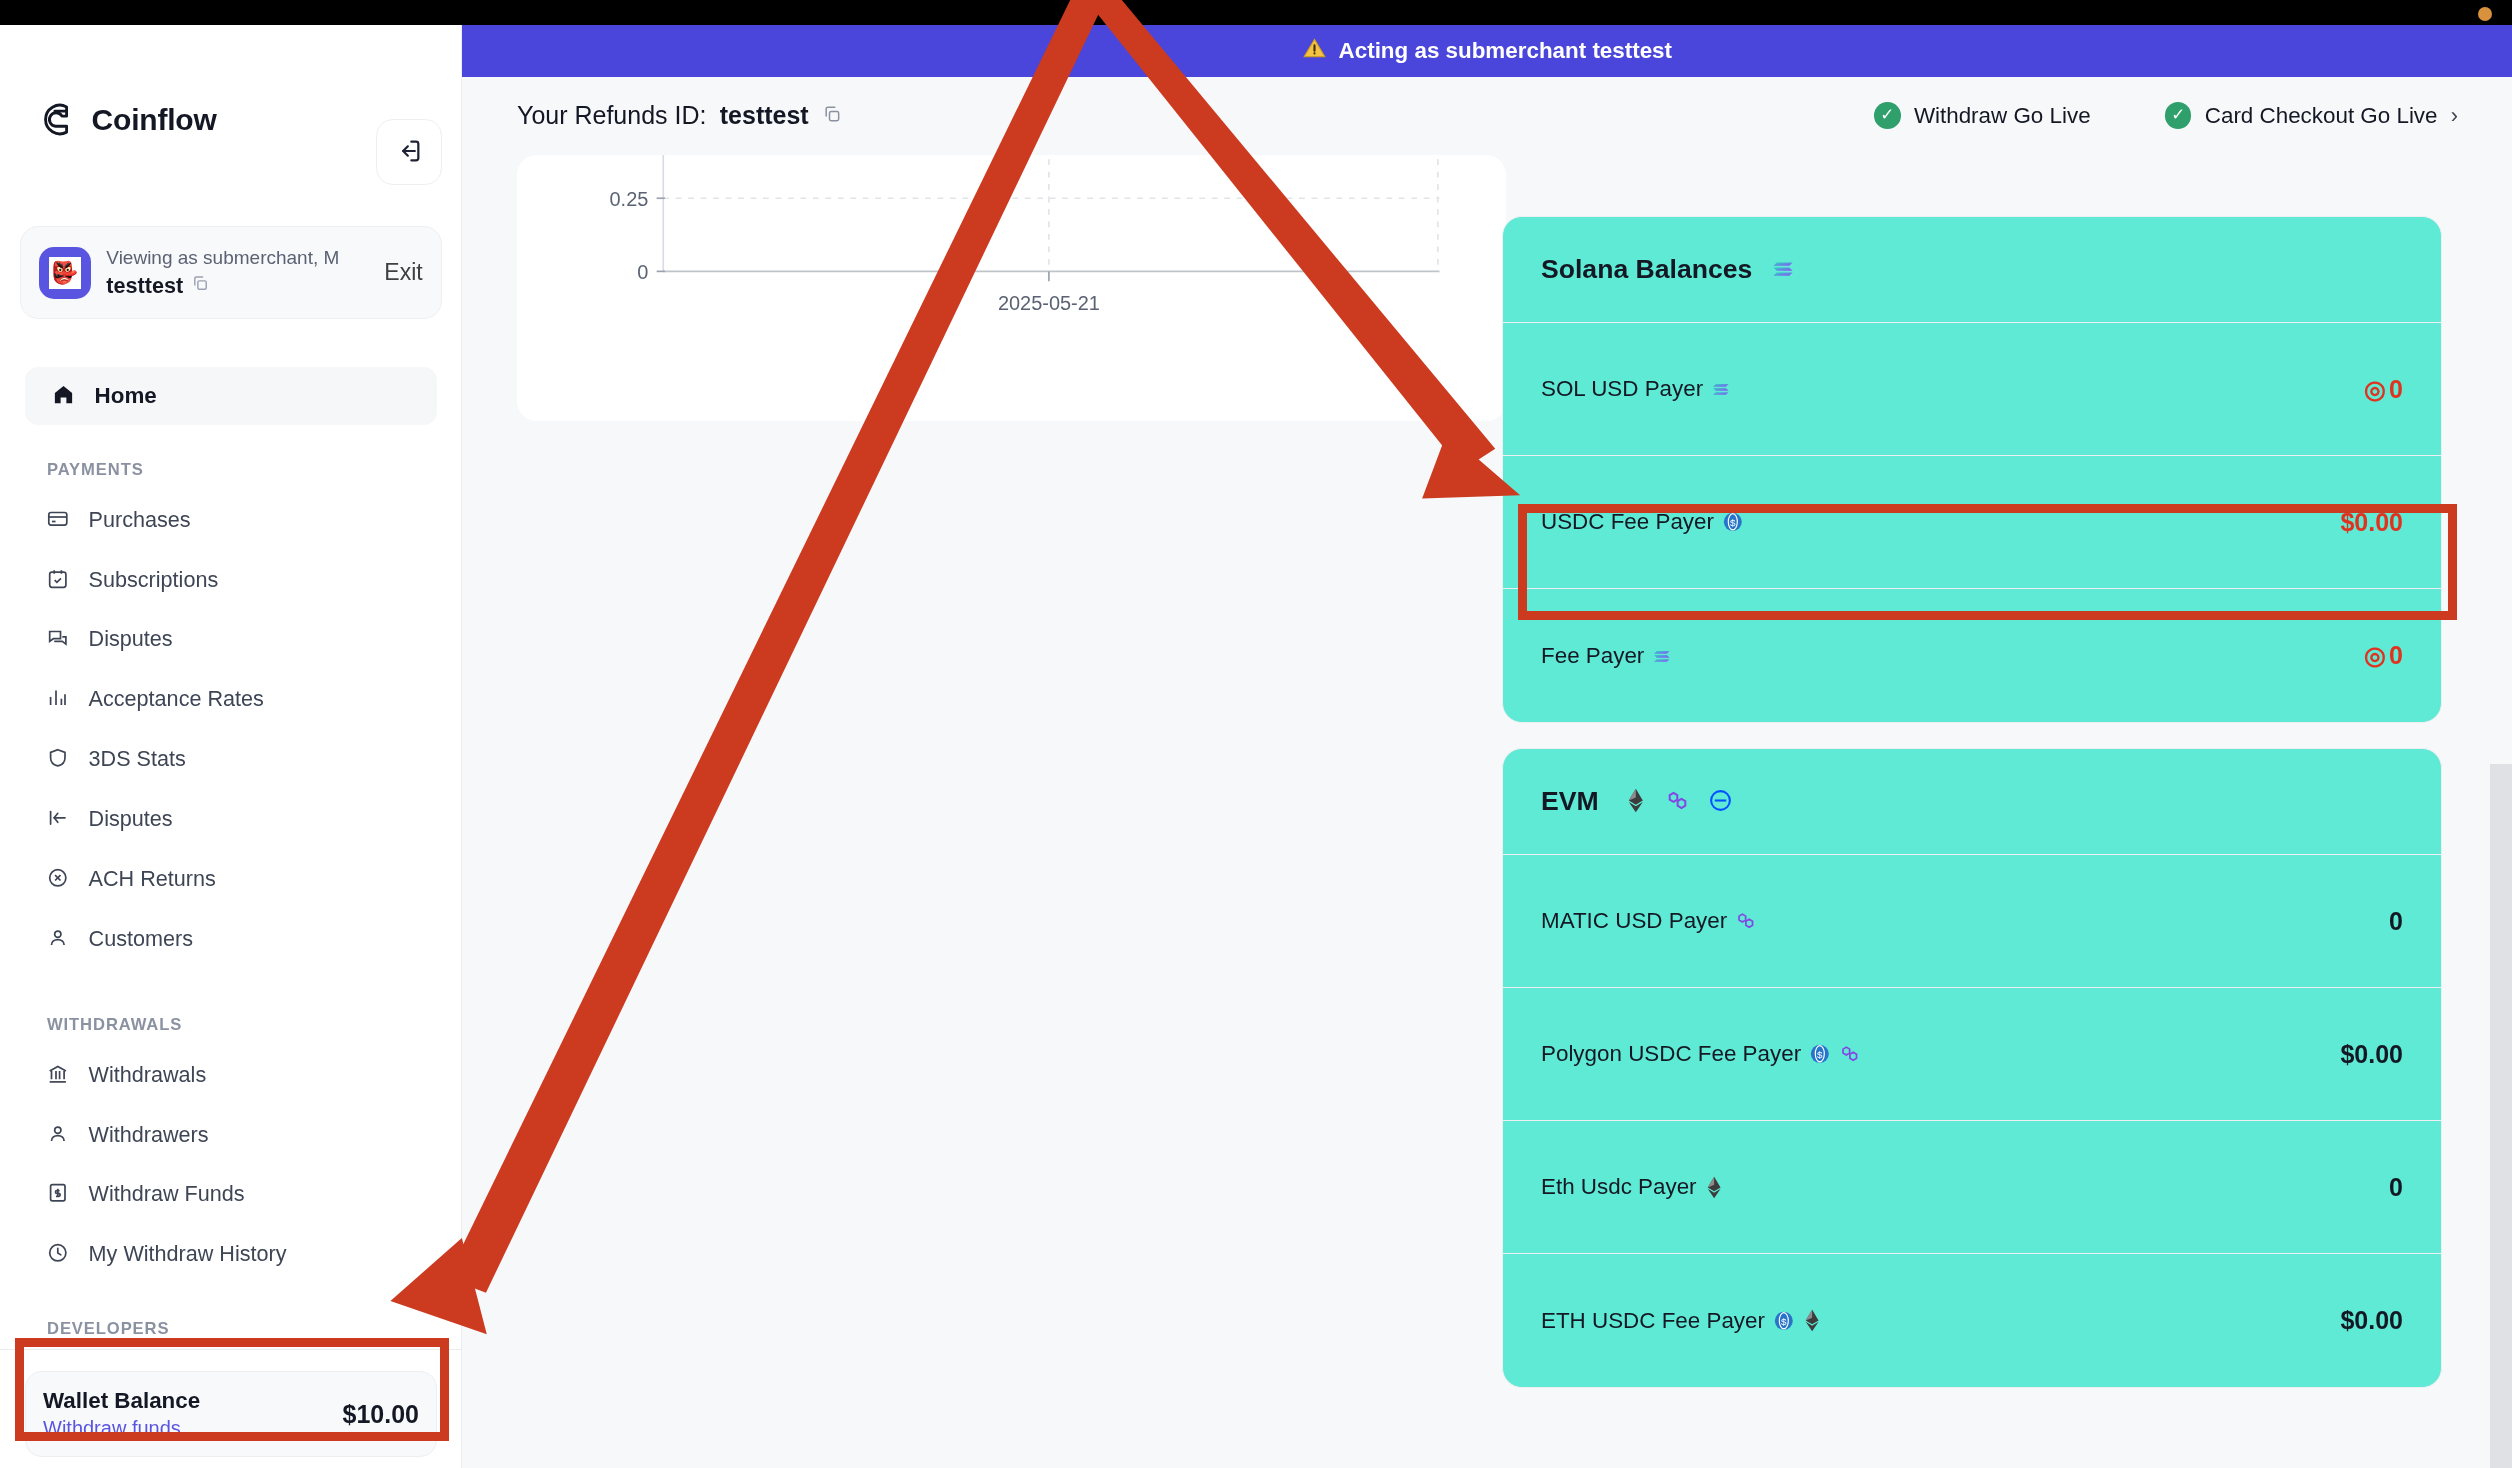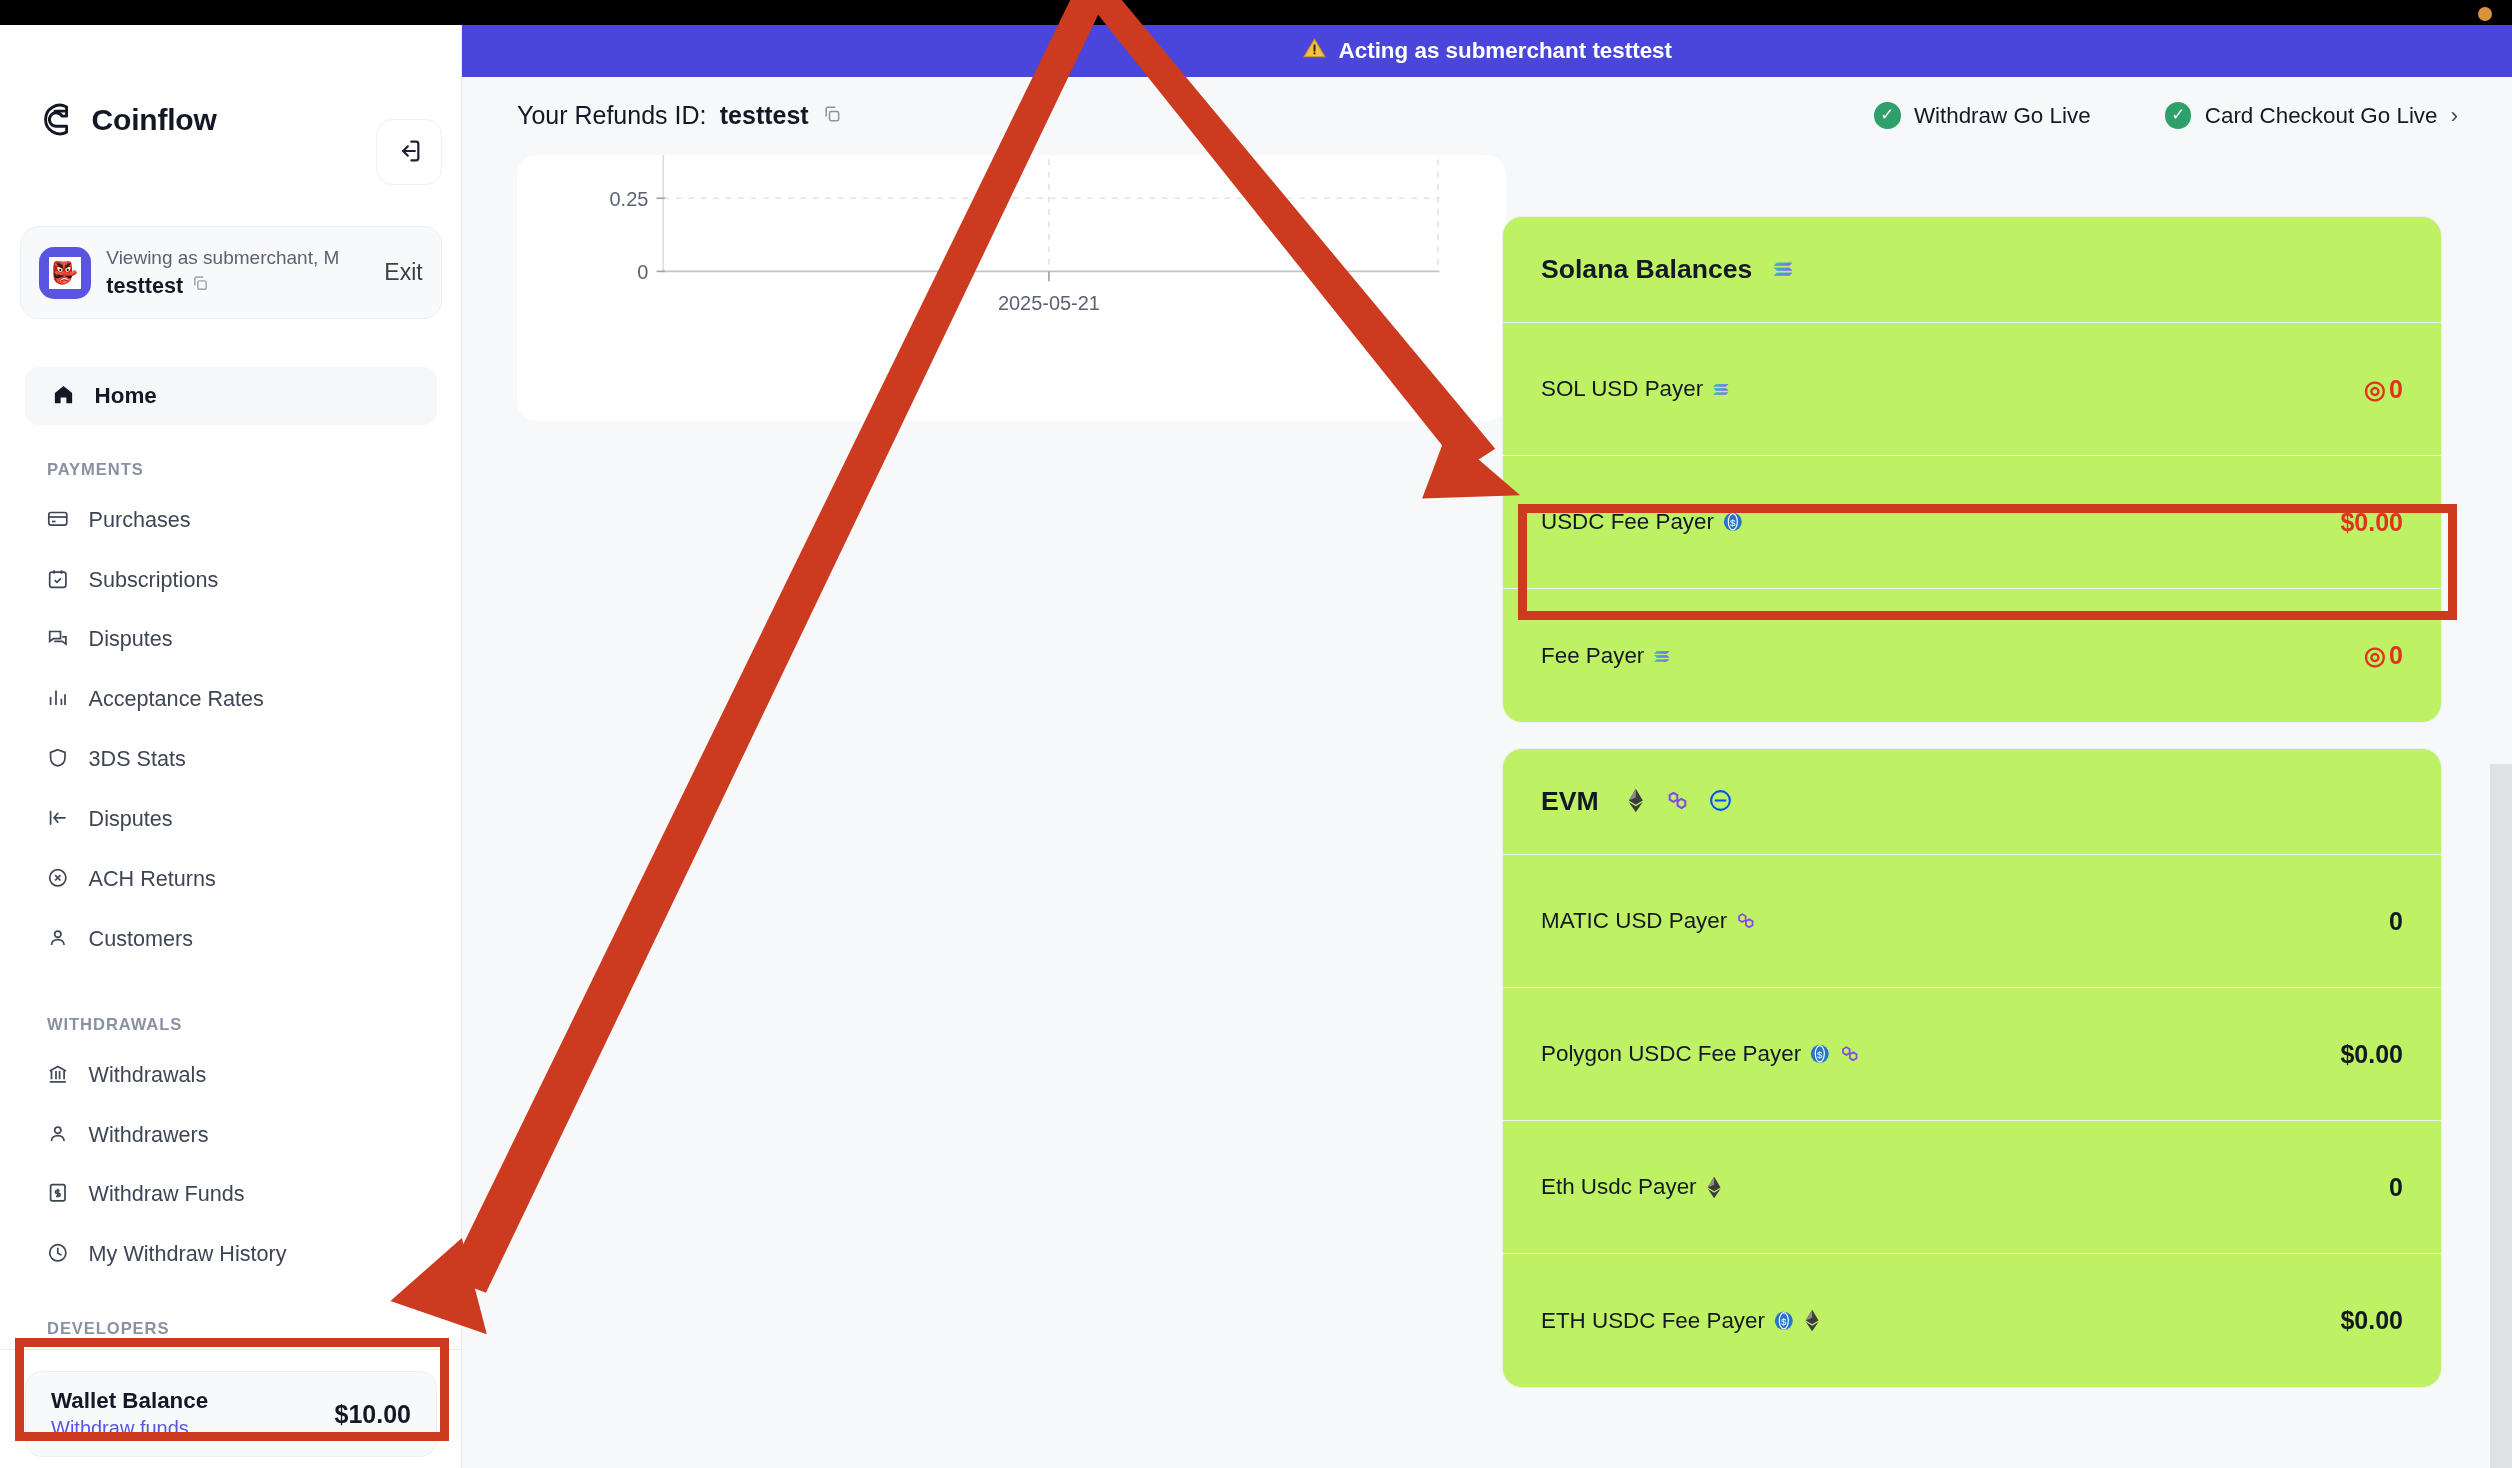--- a/index.html
+++ b/index.html
@@ -91,21 +91,21 @@
     display: flex; align-items: center; gap: 20px;
     cursor: pointer; white-space: nowrap;
   }
   .nav-item .lbl { font-size: 21.6px; color: #3E4554; }
 
   .wallet-card {
     position: absolute; top: 1346px; left: 25px;
     width: 412px; height: 86px;
     background: #F8F9FB; border: 0.8px solid #EDEFF2; border-radius: 16.6px;
     display: flex; align-items: center; justify-content: space-between;
-    padding: 0 25px;
+    padding: 0 17px;
   }
   .wallet-title { font-size: 22.4px; font-weight: 700; color: #141824; line-height: 1.3; }
   .wallet-sub { font-size: 20px; color: #5A55E0; line-height: 1.35; cursor: pointer; }
   .wallet-amt { font-size: 25px; font-weight: 700; color: #141824; }
   .sidebar-divider {
     position: absolute; left: 0; top: 1324px; width: 462px; height: 0.8px;
     background: #EAECEF;
   }
 
   
@@ -148,21 +148,21 @@
   .chart-card {
     position: absolute; top: 130px; left: 55px;
     width: 989px; height: 266px;
     background: #fff; border-radius: 20px;
   }
   .chart-svg { position: absolute; top: 0; left: 0; }
 
   
   .bal-col { position: absolute; top: 191px; left: 1040px; width: 940px; }
   .bal-card {
-    background: #bef264; border: 0.8px solid #EDEFF2; border-radius: 20px;
+    background: #5eead4; border: 0.8px solid #EDEFF2; border-radius: 20px;
     overflow: hidden; margin-bottom: 25px;
   }
   .bal-head {
     height: 106px; display: flex; align-items: center; gap: 18.3px;
     padding: 0 38px; border-bottom: 0.8px solid #EEF0F3;
   }
   .bal-head .ttl { font-size: 26.6px; font-weight: 700; color: #141824; }
   .bal-row {
     height: 133px; display: flex; align-items: center; justify-content: space-between;
     padding: 0 38px; border-bottom: 0.8px solid #EEF0F3;

